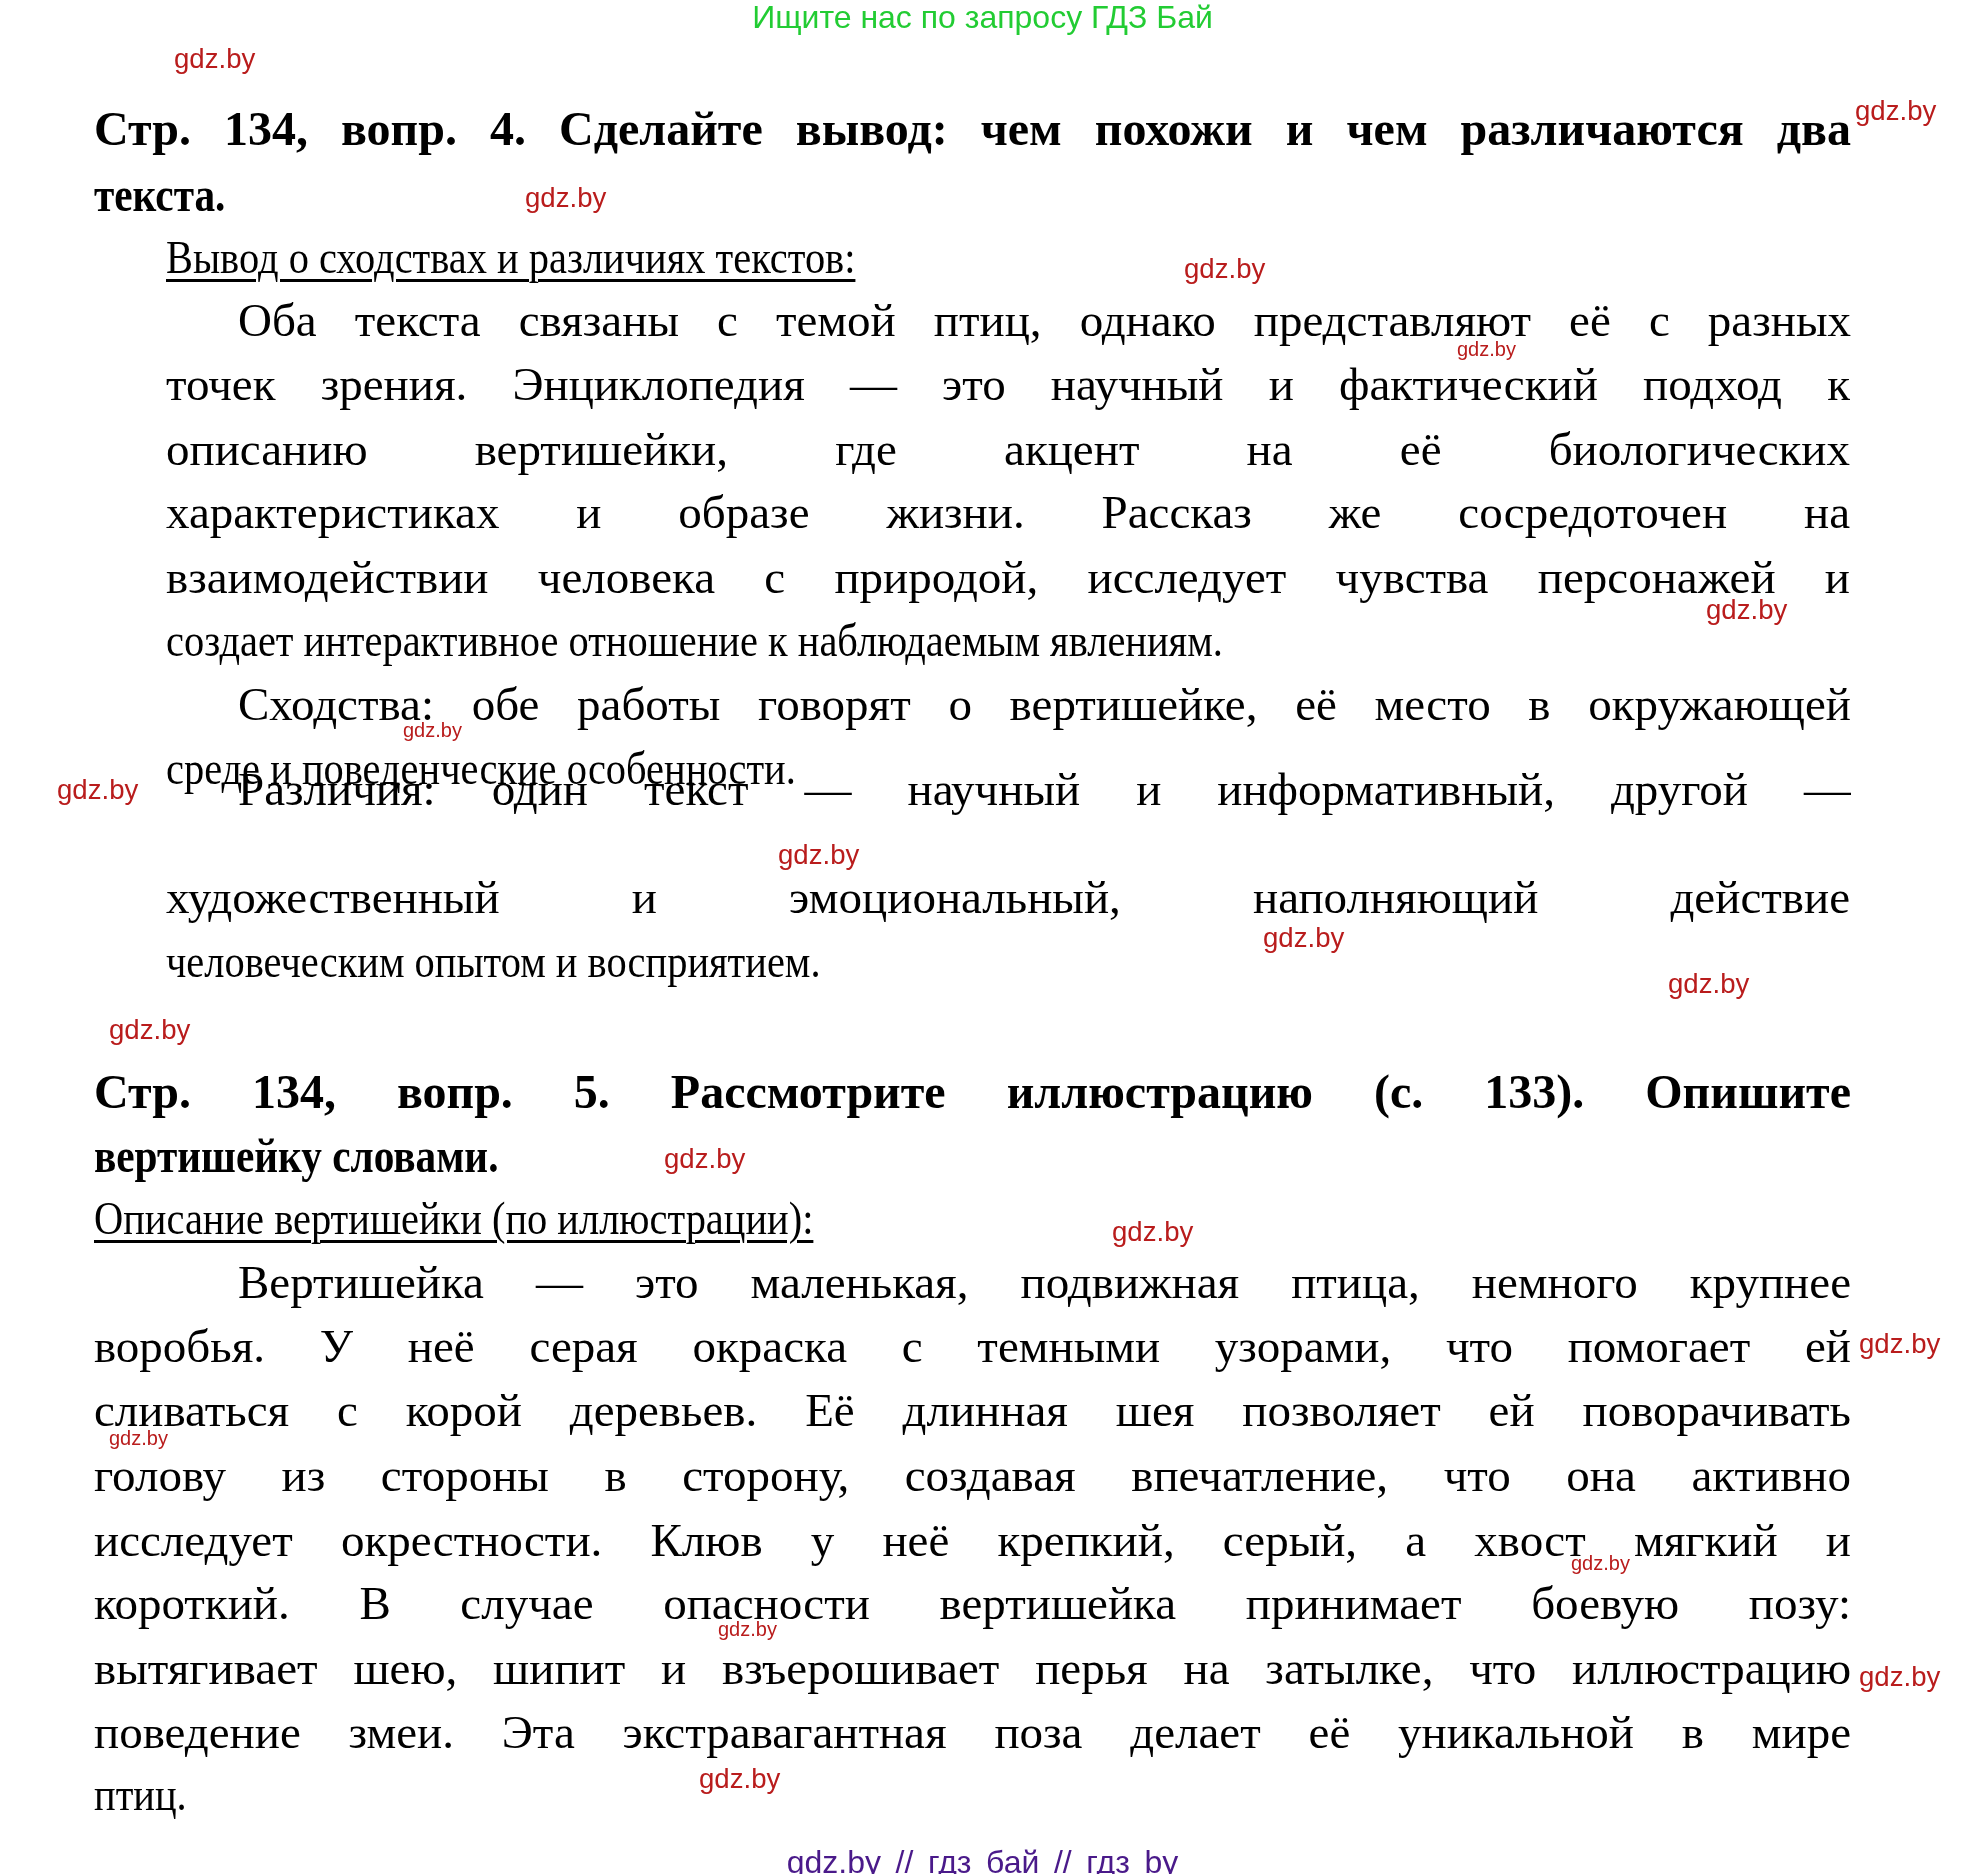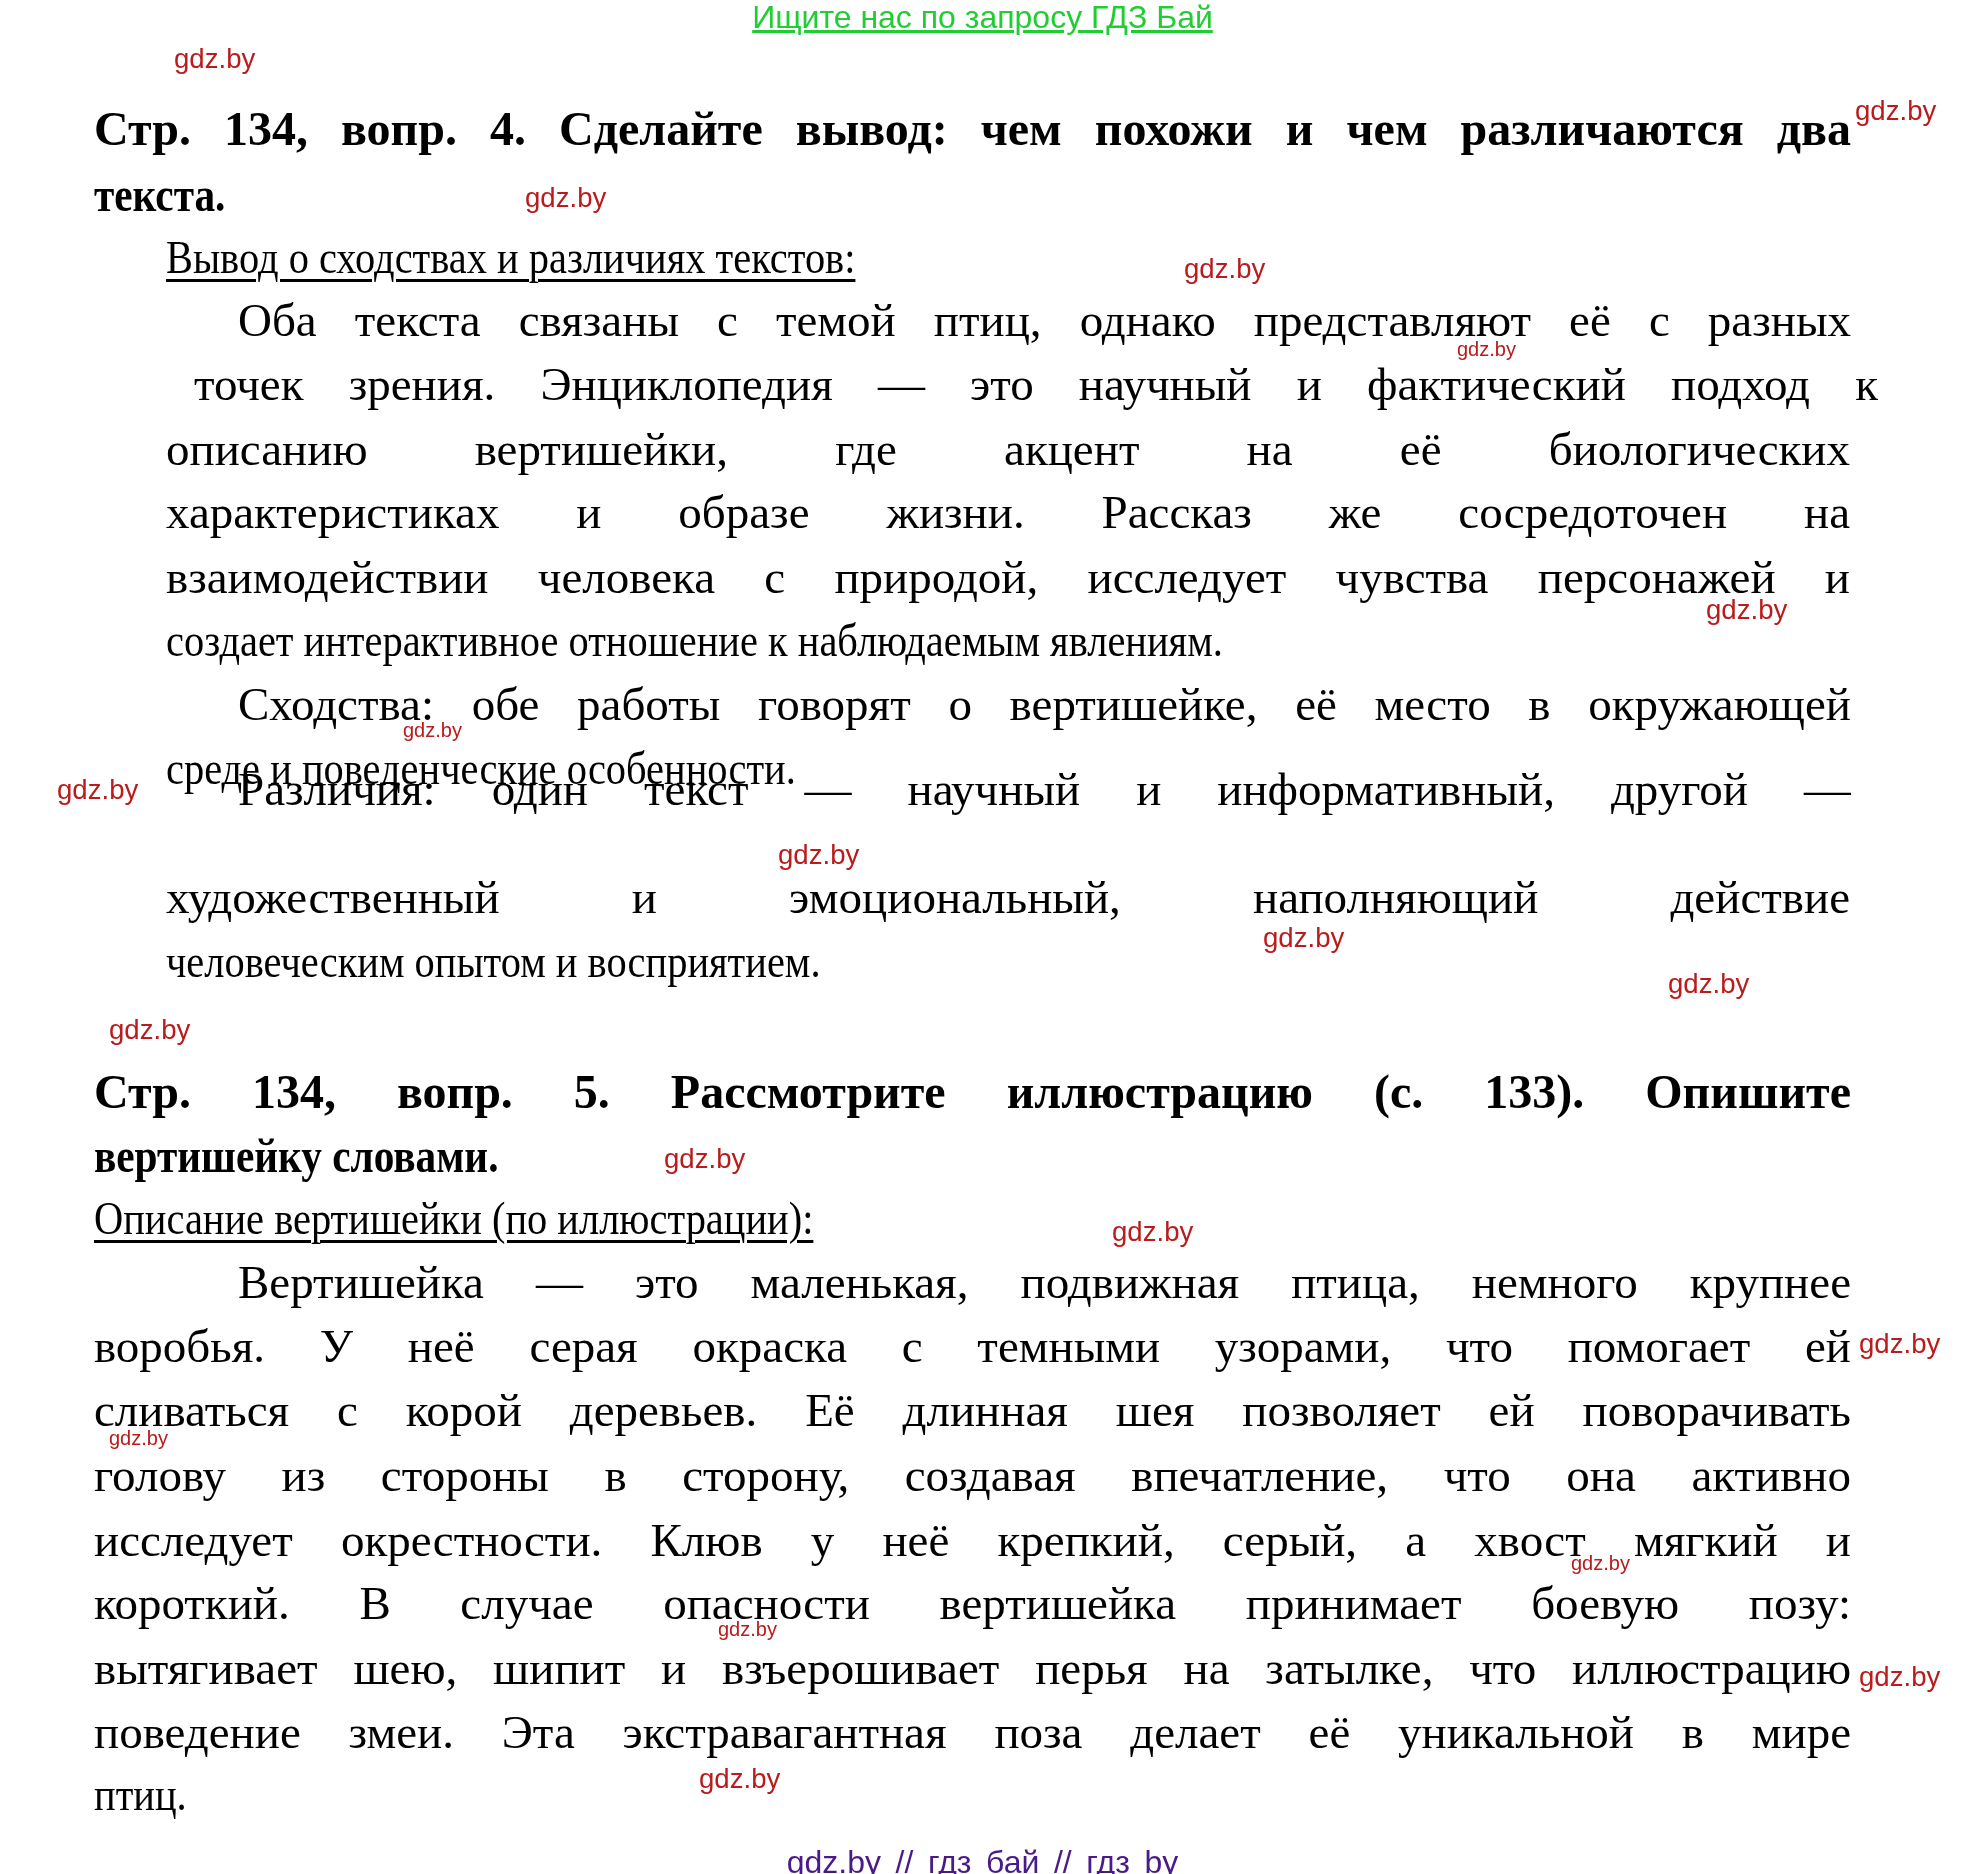--- a/index.html
+++ b/index.html
@@ -1,21 +1,20 @@
 <!DOCTYPE html>
 <html style="font-size:15px"><head>
 <meta charset="utf-8">
 <style>
   html, body { margin: 0; padding: 0; background: #ffffff; }
   body { width: 1965px; height: 1875px; position: relative; overflow: hidden; }
   .banner {
     position: absolute; left: 0; width: 1965px; top: 0; text-align: center;
     font-family: "Liberation Sans", sans-serif; font-size: 32px; line-height: 34px;
     color: #22cc33;
-    text-decoration: underline;
   }
   .footer {
     position: absolute; left: 0; width: 1965px; top: 1843px; text-align: center;
     font-family: "Liberation Sans", sans-serif; font-size: 32px; line-height: 38px;
     color: #4a1a8a; word-spacing: 5.7px;
   }
   .line {
     position: absolute; font-family: "Liberation Serif", serif; color: #000;
     white-space: nowrap; height: 65px; line-height: 65px;
     transform-origin: left center;
@@ -34,21 +33,21 @@
 <body>
 
 <div class="banner">Ищите нас по запросу ГДЗ Бай</div>
 
 <div class="line h j" style="left:94px; width:1757px; top:96px;">Стр. 134, вопр. 4. Сделайте вывод: чем похожи и чем различаются два</div>
 <div class="line h" style="left: 94px; top: 162px; transform: scaleX(0.86);">текста.</div>
 
 <div class="line b u" style="left: 166px; top: 225px; transform: scaleX(0.86);">Вывод о сходствах и различиях текстов:</div>
 
 <div class="line b j" style="left:238px; width:1613px; top:288px;">Оба текста связаны с темой птиц, однако представляют её с разных</div>
-<div class="line b j" style="left:166px; width:1684px; top:352px;margin-left:28px;">точек зрения. Энциклопедия — это научный и фактический подход к</div>
+<div class="line b j" style="left:166px; width:1684px; top:352px;">точек зрения. Энциклопедия — это научный и фактический подход к</div>
 <div class="line b j" style="left:166px; width:1684px; top:417px;">описанию вертишейки, где акцент на её биологических</div>
 <div class="line b j" style="left:166px; width:1684px; top:480px;">характеристиках и образе жизни. Рассказ же сосредоточен на</div>
 <div class="line b j" style="left:166px; width:1684px; top:545px;">взаимодействии человека с природой, исследует чувства персонажей и</div>
 <div class="line b" style="left: 166px; top: 608px; transform: scaleX(0.86);">создает интерактивное отношение к наблюдаемым явлениям.</div>
 
 <div class="line b j" style="left:238px; width:1613px; top:672px;">Сходства: обе работы говорят о вертишейке, её место в окружающей</div>
 <div class="line b" style="left: 166px; top: 736px; transform: scaleX(0.86);">среде и поведенческие особенности.</div>
 
 <div class="line b j" style="left:238px; width:1613px; top:757px;">Различия: один текст — научный и информативный, другой —</div>
 <div class="line b j" style="left:166px; width:1684px; top:865px;">художественный и эмоциональный, наполняющий действие</div>

